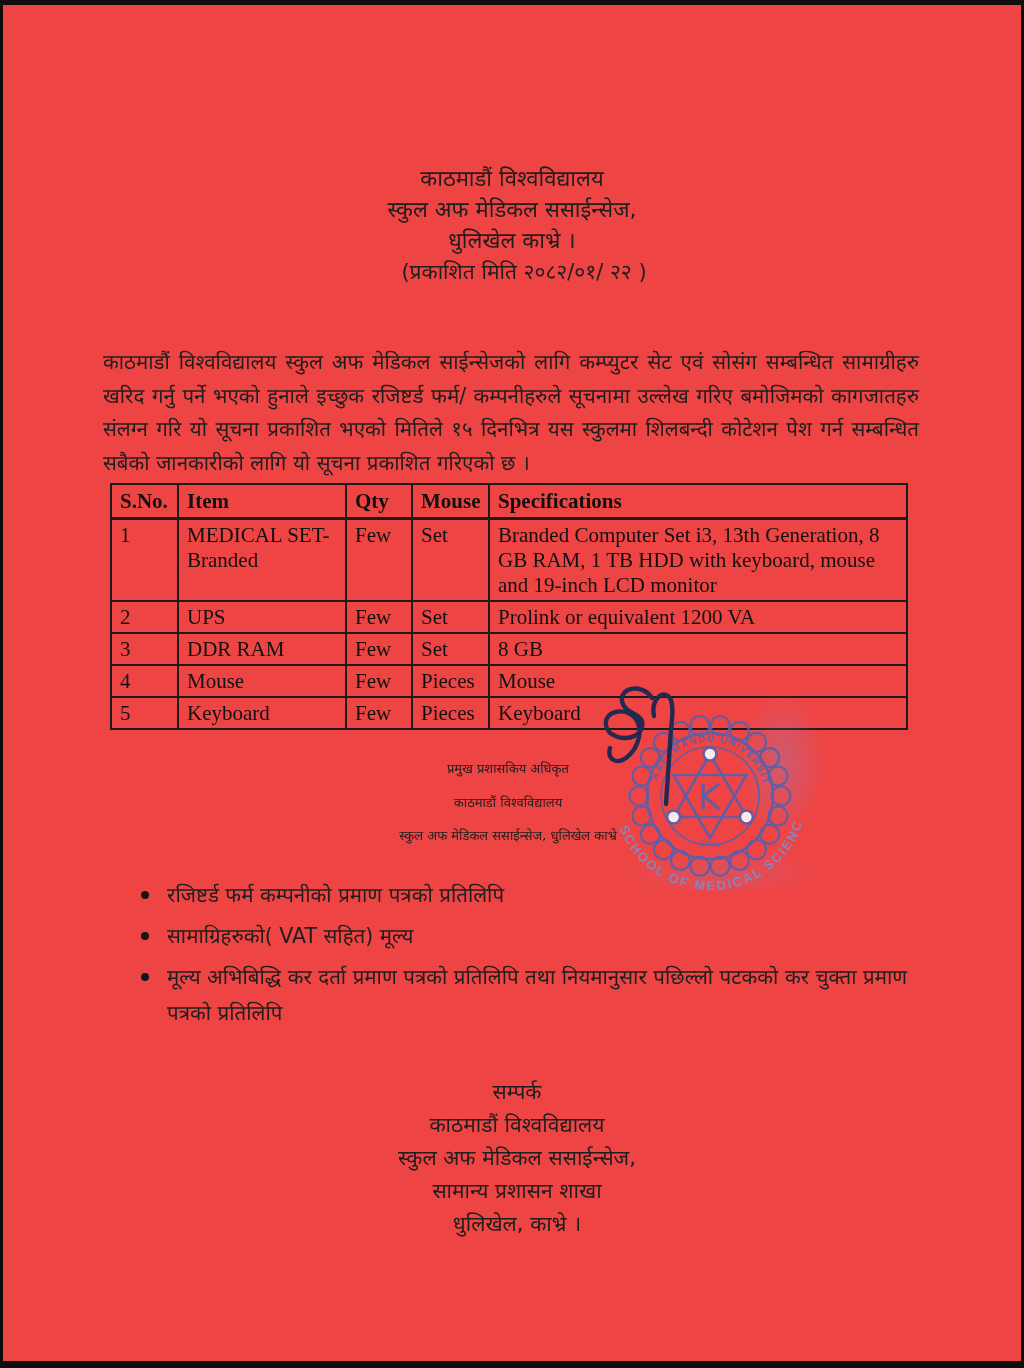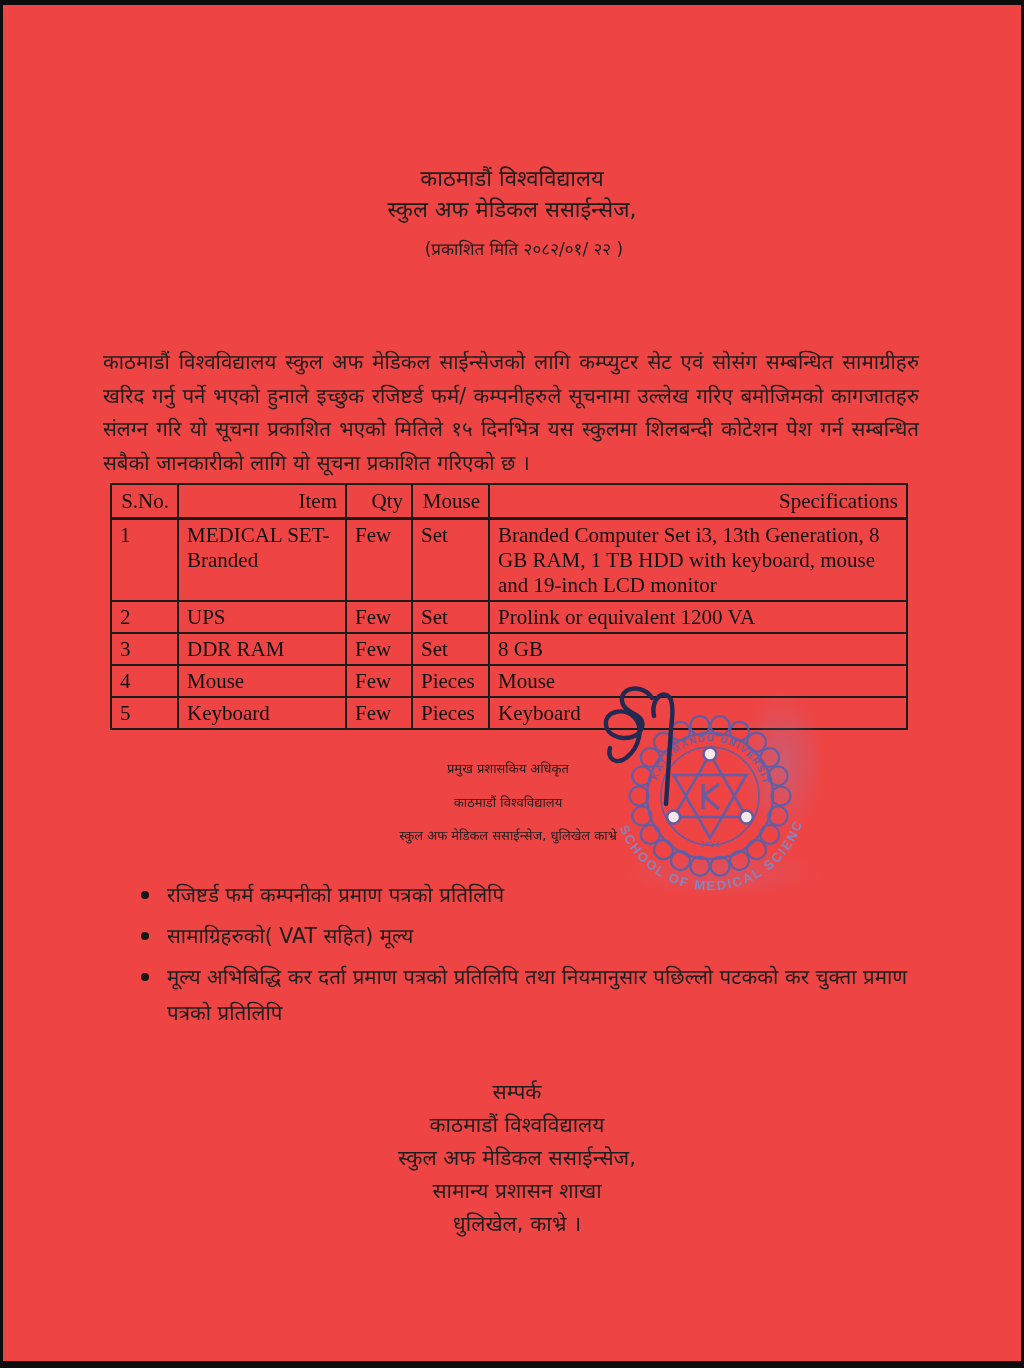--- a/index.html
+++ b/index.html
@@ -14,38 +14,38 @@
     border-bottom:7px solid #0d0d0d;
     box-sizing:border-box;
     overflow:hidden;
     font-family:"DejaVu Sans", sans-serif;
     color:#1e1e1e;
   }
   
   .header-block{position:absolute;top:158px;left:0;right:0;text-align:center;}
   .org-line{font-size:22px;line-height:31px;}
   .doc-title{font-size:28px;font-weight:bold;line-height:36px;margin-top:3px;}
-  .date-line{font-size:17px;line-height:30px;margin-top:9px;padding-left:24px;}
+  .date-line{font-size:21px;line-height:30px;margin-top:1px;padding-left:24px;}
   
   .body-par{
     position:absolute;top:341px;left:100px;width:816px;
     font-size:20.5px;line-height:33.5px;text-align:justify;
   }
   
   table.items{
     position:absolute;top:478px;left:107px;
     border-collapse:collapse;table-layout:fixed;width:796px;
     font-family:"Liberation Serif", serif;font-size:21px;color:#111;
   }
   table.items th,table.items td{
     border:2px solid #1b1b1b;
     padding:2px 8px;
     overflow:hidden;
   }
-  table.items th{font-weight:normal;text-align:right;border-bottom-width:3px;height:28px;}
+  table.items th{font-weight:bold;text-align:left;border-bottom-width:3px;height:28px;}
   table.items td{vertical-align:middle;line-height:25px;}
   tr.tall td{vertical-align:top;padding-top:3px;}
   td.spec-cell{padding-left:10px;}
   col.c-sno{width:67px;}col.c-item{width:168px;}col.c-qty{width:66px;}
   col.c-unit{width:77px;}col.c-spec{width:418px;}
   tr.short td{height:26px;}
   
   .sig-block{
     position:absolute;top:747px;left:270px;width:470px;
     text-align:center;font-size:13px;line-height:33.5px;z-index:1;
@@ -82,20 +82,21 @@
   }
 </style>
 </head>
 <body>
 
 <div class="page">
 
   <div class="header-block">
     <div class="org-line">काठमाडौं विश्वविद्यालय</div>
     <div class="org-line">स्कुल अफ मेडिकल ससाईन्सेज,</div>
+    <div class="org-line">धुलिखेल काभ्रे ।</div>
     <div class="date-line">(प्रकाशित मिति २०८२/०१/ २२  )</div>
   </div>
 
   <div class="body-par">काठमाडौं विश्वविद्यालय स्कुल अफ मेडिकल साईन्सेजको लागि कम्प्युटर सेट एवं सोसंग सम्बन्धित सामाग्रीहरु खरिद गर्नु पर्ने भएको हुनाले इच्छुक रजिष्टर्ड फर्म/ कम्पनीहरुले सूचनामा उल्लेख गरिए बमोजिमको कागजातहरु संलग्न गरि यो सूचना प्रकाशित भएको मितिले १५ दिनभित्र यस स्कुलमा शिलबन्दी कोटेशन पेश गर्न सम्बन्धित सबैको जानकारीको लागि यो सूचना प्रकाशित गरिएको छ ।</div>
 
   <table class="items">
     <colgroup>
       <col class="c-sno">
         <col class="c-item">
         <col class="c-qty">

